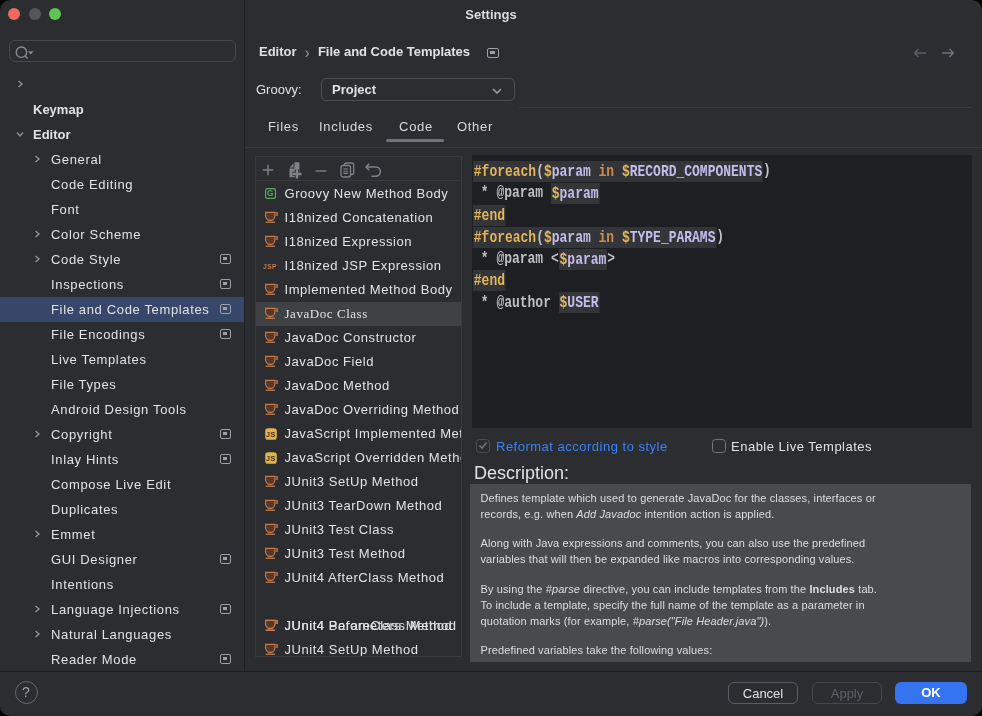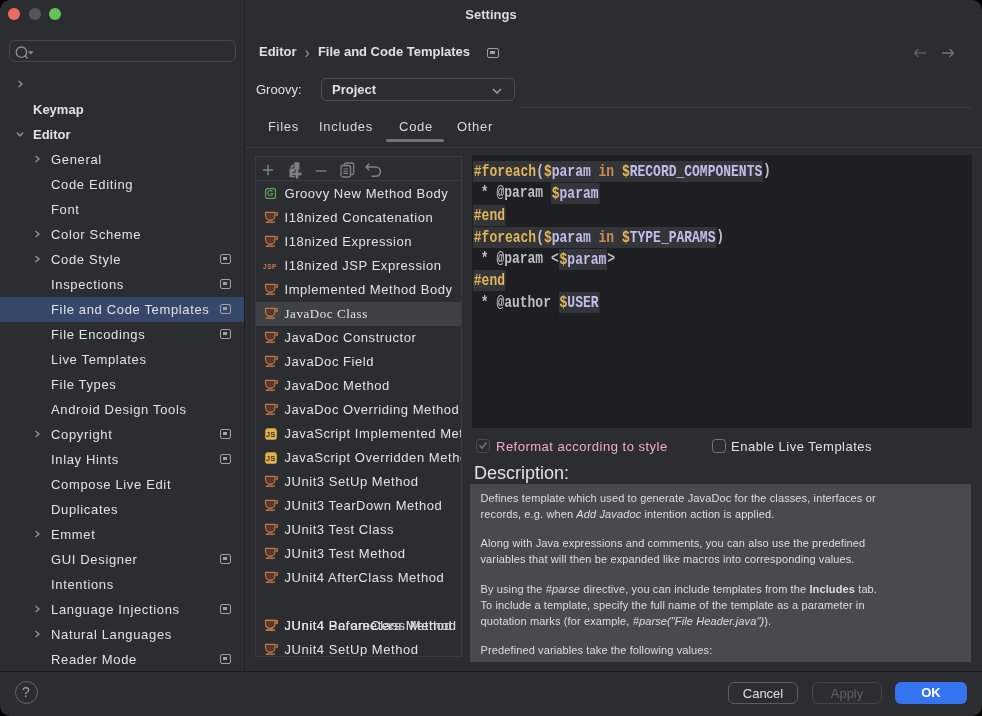--- a/index.html
+++ b/index.html
@@ -396,21 +396,21 @@
  * @param &lt;<span class="hl"><span class="d">$</span><span class="v">param</span></span>&gt;
 <span class="hl"><span class="d">#end</span></span>
  * @author <span class="hl"><span class="d">$</span><span class="v">USER</span></span></div>
     </div>
 
   <div class="cb" style="left:476px;top:438.5px;border:1.5px solid #4A4D52">
     <svg width="10" height="9" style="position:absolute;left:0.5px;top:1px" viewBox="0 0 10 9">
       <path d="M1.5 4.5 l2.5 2.5 l4.5 -5.5" stroke="#6E7175" stroke-width="1.6" fill="none"></path>
     </svg>
   </div>
-  <div class="cblbl" style="left:496px;top:438.5px;color:#f9a8d4">Reformat according to style</div>
+  <div class="cblbl" style="left:496px;top:438.5px;color:#3b82f6">Reformat according to style</div>
   <div class="cb" style="left:711.5px;top:438.5px;border:1.5px solid #72767D"></div>
   <div class="cblbl" style="left:731px;top:438.5px;color:#DFE1E5">Enable Live Templates</div>
 
   <div id="desclbl">Description:</div>
   <div id="desc">
     <p>Defines template which used to generate JavaDoc for the classes, interfaces or<br>records, e.g. when <i>Add Javadoc</i> intention action is applied.</p>
     <p>Along with Java expressions and comments, you can also use the predefined<br>variables that will then be expanded like macros into corresponding values.</p>
     <p>By using the <i>#parse</i> directive, you can include templates from the <b>Includes</b> tab.<br>To include a template, specify the full name of the template as a parameter in<br>quotation marks (for example, <i>#parse("File Header.java")</i>).</p>
     <p>Predefined variables take the following values:</p>
   </div>

